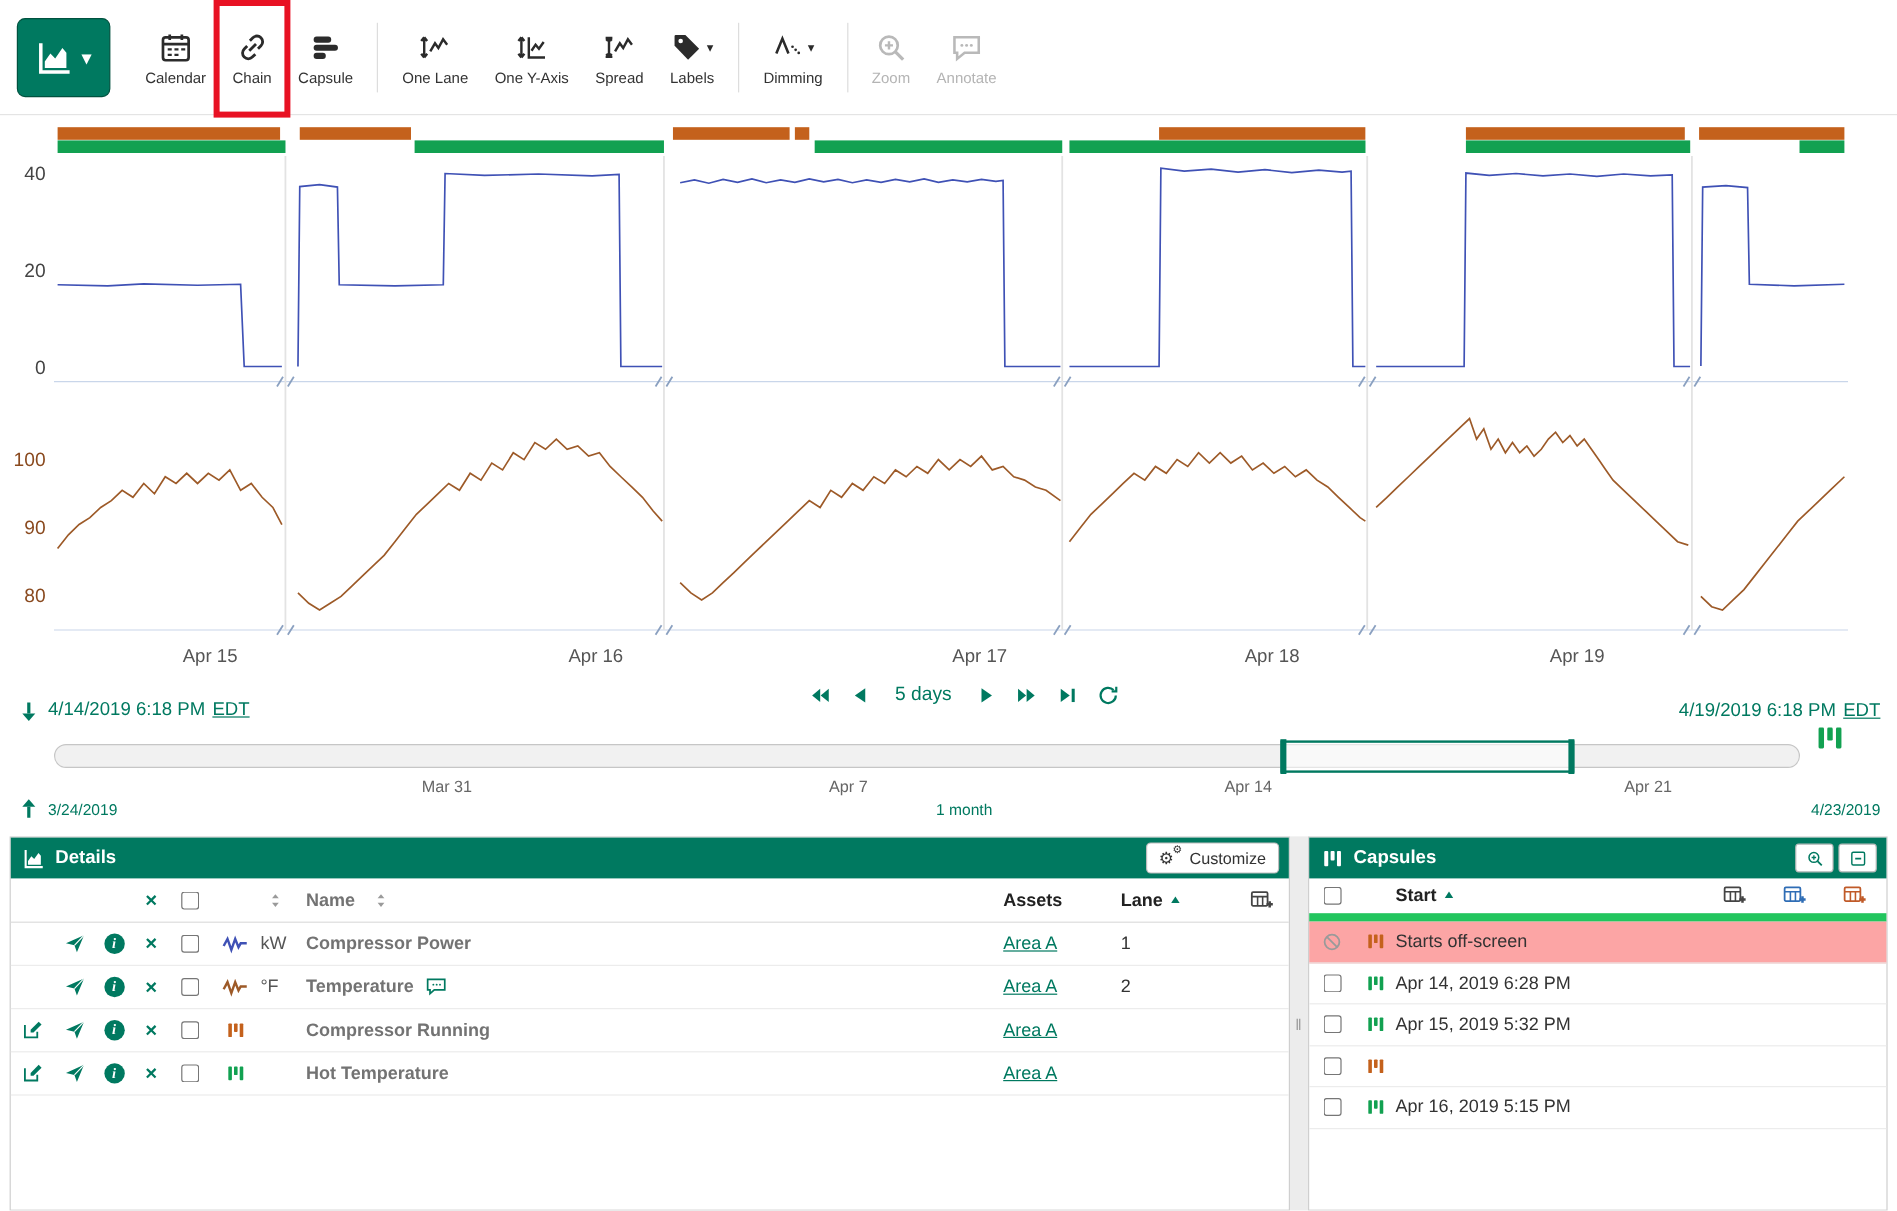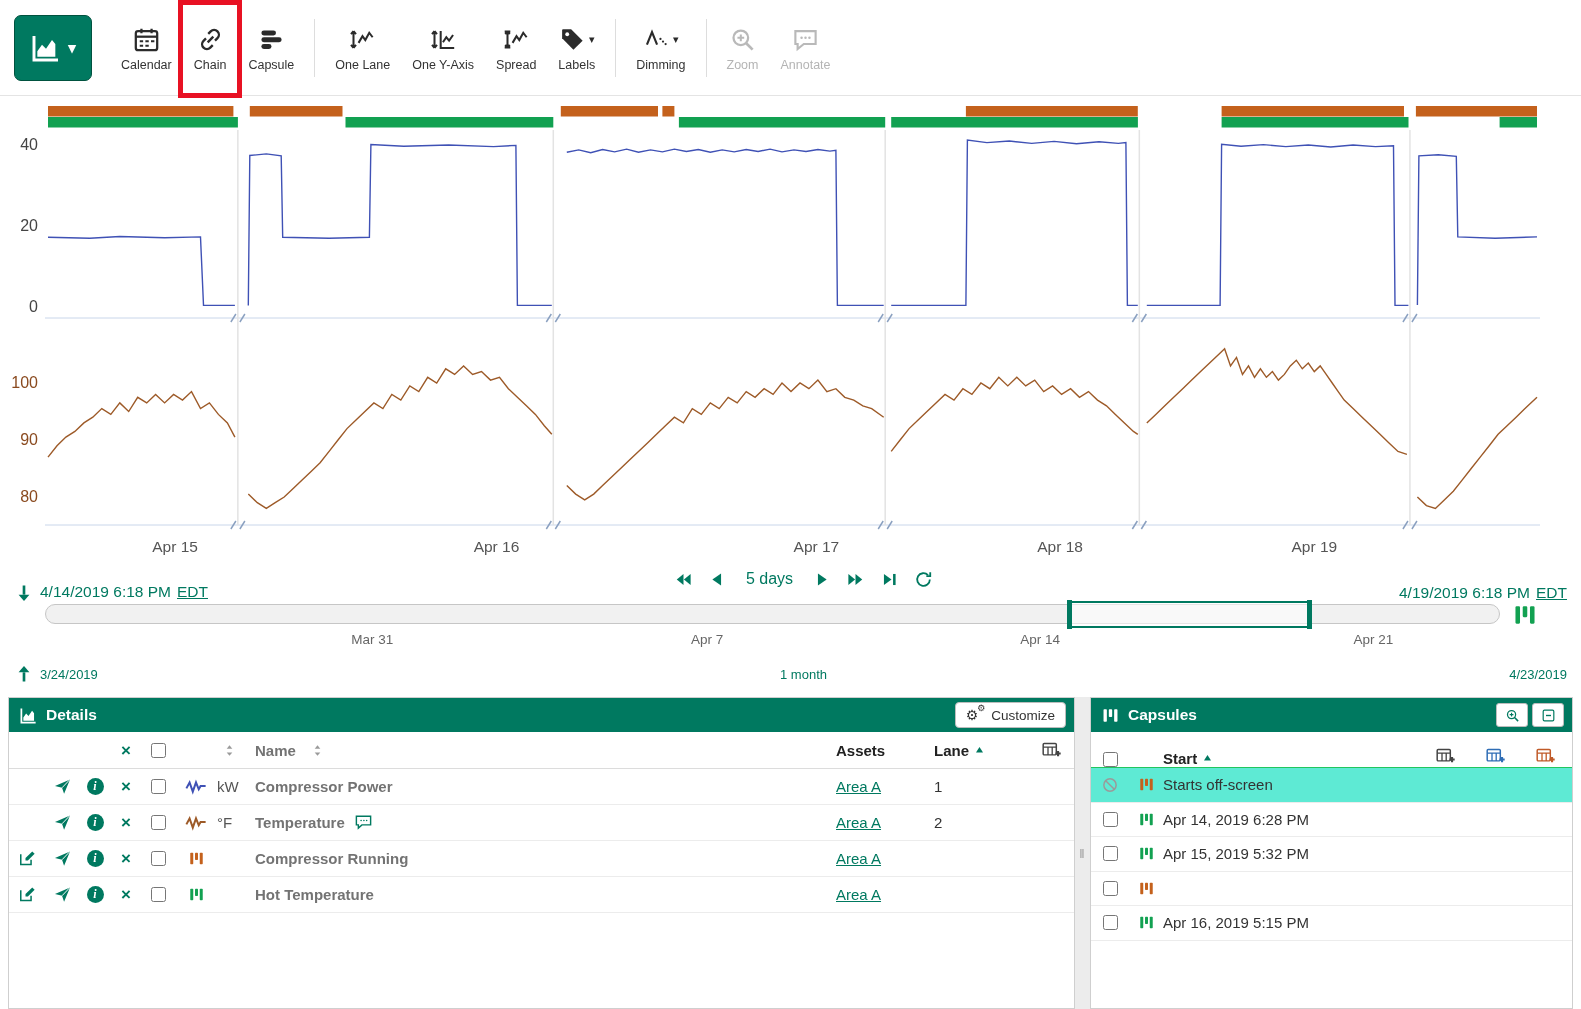--- a/index.html
+++ b/index.html
@@ -35,21 +35,21 @@
              padding:0 14px;box-sizing:border-box;color:#007960;font-size:15.5px;}
   .range-left,.range-right{display:flex;align-items:flex-start;gap:6px;white-space:nowrap;margin-top:28px;}
   .range-center{flex:1;display:flex;align-items:center;justify-content:center;gap:15px;}
   .tz-link{color:#007960;text-decoration:underline;cursor:pointer;}
   .nav-btn{background:none;border:none;padding:0;color:#007960;cursor:pointer;display:flex;align-items:center;}
   .nav-btn svg{width:19px;height:19px;}
   .dur-label{color:#007960;font-size:16px;margin:0 4px;}
   .arrow-ic{width:20px;height:20px;color:#007960;}
 
   
-  .slider-zone{position:absolute;left:45px;top:604px;width:1455px;}
+  .slider-zone{position:absolute;left:45px;top:620px;width:1455px;}
   .slider-track{position:relative;height:20px;background:#f1f1f1;border:1px solid #c6c6c6;border-radius:10px;box-sizing:border-box;}
   .slider-sel{position:absolute;top:-4px;height:27px;border:2px solid #007960;background:rgba(255,255,255,.55);box-sizing:border-box;}
   .sel-handle{position:absolute;top:-3px;width:5px;height:29px;background:#007960;}
   .sel-handle.left{left:-2px;}
   .sel-handle.right{right:-2px;}
   .slider-ticks{position:relative;height:20px;margin-top:8px;}
   .slider-tick{position:absolute;transform:translateX(-50%);font-size:13.5px;color:#666;white-space:nowrap;}
   .slider-caps-icon{position:absolute;left:1512px;top:602px;width:26px;height:26px;color:#12a151;cursor:pointer;}
 
   
@@ -103,27 +103,27 @@
   .sig-ic{width:22px;height:22px;}
   .cond-ic{width:17px;height:17px;}
   .sort-ic{width:15px;height:15px;color:#9a9a9a;margin-left:5px;cursor:pointer;}
   .asc-ic{width:13px;height:13px;color:#007960;margin-left:4px;}
   .alink{color:#007960;text-decoration:underline;cursor:pointer;font-weight:400;}
   .tplus-ic{width:21px;height:21px;color:#444;cursor:pointer;}
   input.cb{width:15px;height:15px;margin:0;cursor:pointer;}
 
   
   .cap-row{display:flex;align-items:center;height:34.5px;border-bottom:1px solid #ececec;font-size:15px;color:#333;box-sizing:border-box;}
-  .cap-header{height:36px;font-weight:700;border-bottom:1px solid #22c55e;color:#222;align-items:flex-end;}
+  .cap-header{height:36px;font-weight:700;border-bottom:7px solid #22c55e;color:#222;}
   .cc-chk{width:38px;}
   .cc-icon{width:34px;}
   .cc-start{flex:1;justify-content:flex-start;font-weight:inherit;}
   .cap-header .cc-start{font-weight:700;}
   .cc-colicons{display:flex;align-items:center;gap:29px;padding-right:16px;}
-  .cap-row.off{background:#5eead4;}
+  .cap-row.off{background:#fca5a5;}
   .ban-ic{width:18px;height:18px;color:#9a9a9a;}
   .orange{color:#c4611c;}
   .green{color:#12a151;}
   .blue-ic{color:#3f51b5;}
   .brown-ic{color:#9d5a28;}
   .tplus-blue{color:#2f6db5;}
   .tplus-red{color:#c05a28;}
 </style>
 </head>
 <body>

